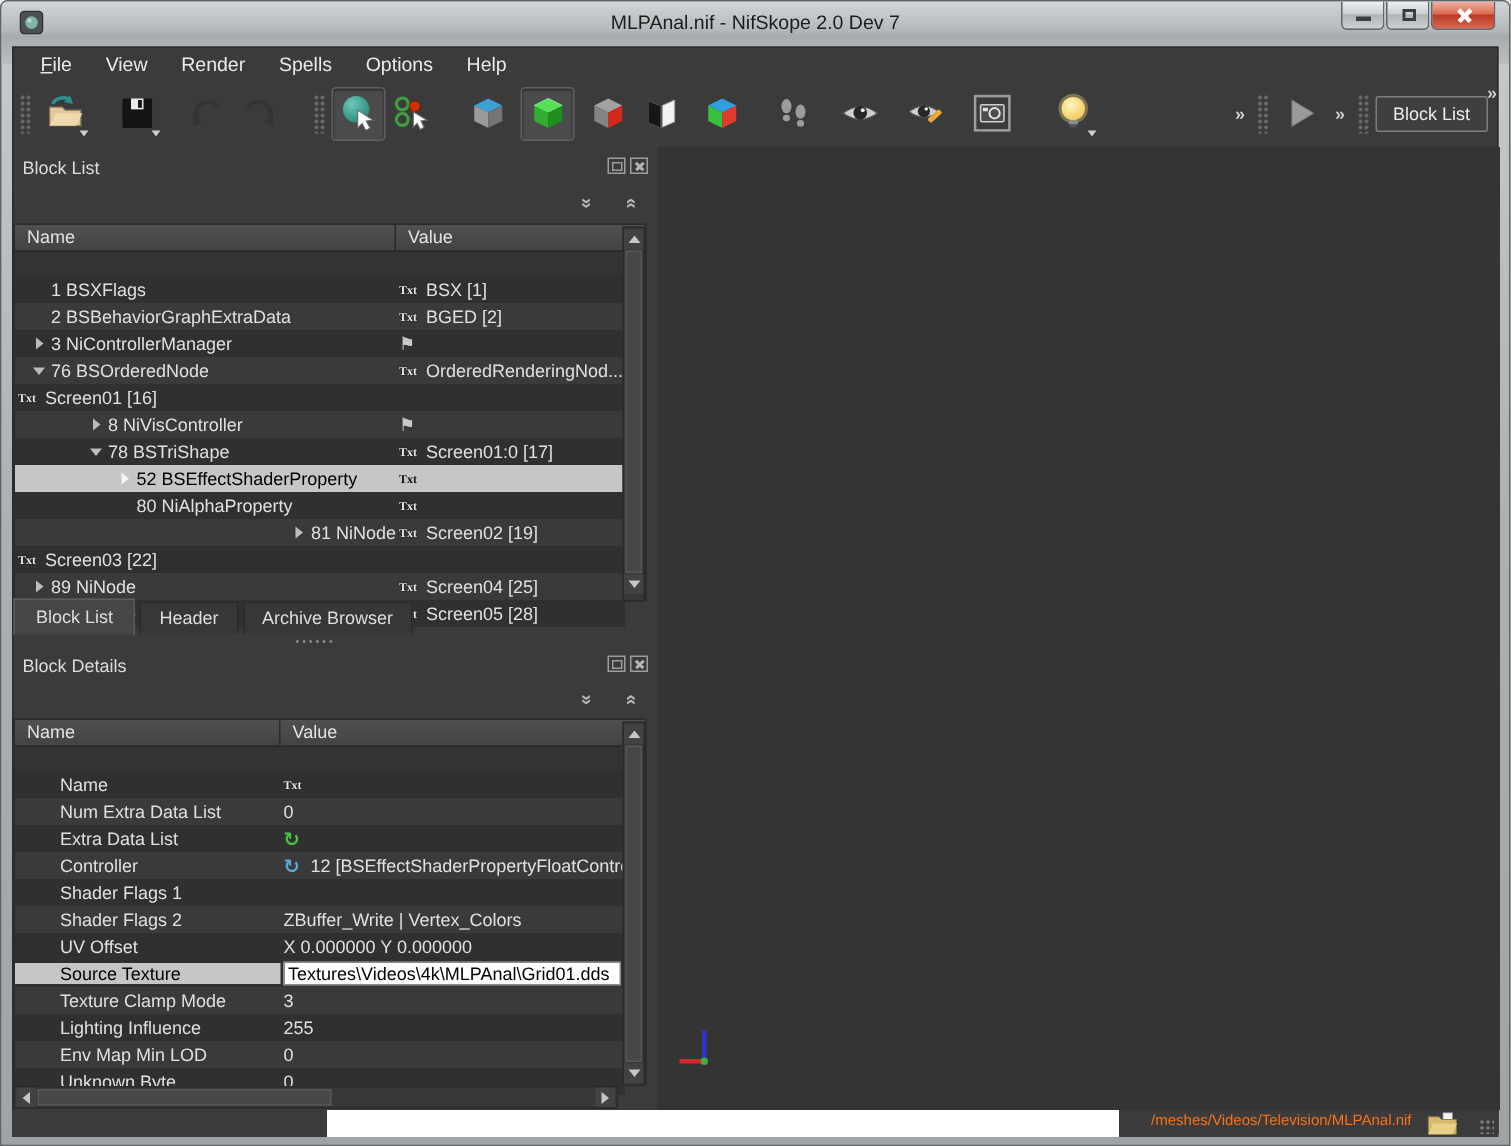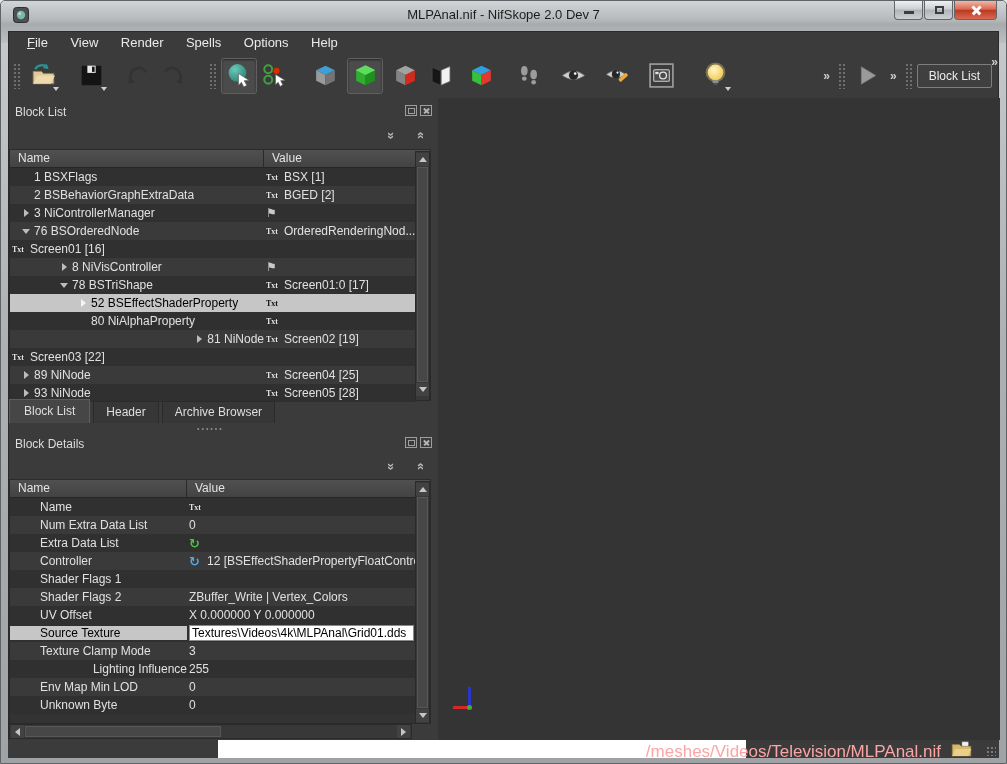--- a/index.html
+++ b/index.html
@@ -58,21 +58,21 @@
   .chev span{display:inline-block;}
   .chev.down span{transform:rotate(90deg);}
   .chev.up span{transform:rotate(-90deg);}
   
   .tbl{position:absolute;background:#333;border:1px solid #2b2b2b;}
   .thead{display:flex;height:18px;background:linear-gradient(#505050,#434343);
     border-bottom:1px solid #262626;color:#e3e3e3;font-size:12px;}
   .th{padding:1px 0 0 8px;white-space:nowrap;overflow:hidden;}
   .th.c1{flex:none;border-right:1px solid #2a2a2a;}
   .th.c2{flex:1;}
-  .tbody{overflow:hidden;}
+  .tbody{overflow:hidden;margin-top:16px;}
   .trow,.drow{display:flex;height:18px;align-items:center;font-size:12px;color:#e0e0e0;cursor:default;}
   .trow.even,.drow.even{background:#303030;}
   .trow.odd,.drow.odd{background:#3a3a3a;}
   .trow.sel{background:#c6c6c6;}
   .trow.sel .tlabel{color:#000;}
   .tname{flex:none;display:flex;align-items:center;overflow:hidden;white-space:nowrap;}
   .tval{flex:1;display:flex;align-items:center;overflow:hidden;white-space:nowrap;padding-left:2px;}
   .tlabel{overflow:hidden;white-space:nowrap;}
   .exp{width:16px;height:18px;flex:none;display:inline-flex;align-items:center;justify-content:center;}
   .exp.collapsed::before{content:"";border-left:5px solid #bcbcbc;border-top:4px solid transparent;border-bottom:4px solid transparent;}
@@ -108,21 +108,21 @@
   .splitter-dots{position:absolute;color:#8e8e8e;font-size:7px;letter-spacing:2px;cursor:row-resize;}
   
   .viewport{position:absolute;left:437px;top:97px;width:562px;height:642px;background:#343434;}
   .ax-x{position:absolute;left:15px;top:608px;width:17px;height:3px;}
   .ax-z{position:absolute;left:30px;top:589px;width:3px;height:21px;}
   .ax-o{position:absolute;left:29px;top:607px;width:5px;height:5px;border-radius:50%;}
   
   .statusbar{position:absolute;left:7px;right:7px;top:739px;height:18px;background:#3b3b3b;}
   .fn-input{position:absolute;left:210px;top:0;width:528px;height:18px;background:#fff;border:none;
     font-family:"Liberation Sans",sans-serif;font-size:12px;padding:0 3px;}
-  .sb-path{position:absolute;right:58px;top:2px;font-size:17px;color:#fca5a5;white-space:nowrap;}
+  .sb-path{position:absolute;right:58px;top:2px;font-size:10px;color:#f97316;white-space:nowrap;}
   .folder-btn{position:absolute;right:25px;top:1px;width:24px;height:16px;cursor:pointer;}
   .size-grip{position:absolute;right:3px;bottom:2px;width:10px;height:10px;
     background-image:radial-gradient(circle,#7a7a7a 1px,transparent 1.2px);background-size:4px 4px;cursor:nwse-resize;}
 </style>
 </head>
 <body>
 
 <div class="window">
 
   <div class="titlebar">
@@ -541,21 +541,21 @@
             <input class="texture-edit" value="Textures\Videos\4k\MLPAnal\Grid01.dds" style="">
           </div>
         </div>
         <div class="drow odd">
           <span class="dname" style="width: 177px;">Texture Clamp Mode</span>
           <div class="dval">
             <span class="tlabel">3</span>
           </div>
         </div>
         <div class="drow even">
-          <span class="dname" style="width: 177px; text-align: right;">Lighting Influence</span>
+          <span class="dname" style="width: 177px;">Lighting Influence</span>
           <div class="dval">
             <span class="tlabel">255</span>
           </div>
         </div>
         <div class="drow odd">
           <span class="dname" style="width: 177px;">Env Map Min LOD</span>
           <div class="dval">
             <span class="tlabel">0</span>
           </div>
         </div>

